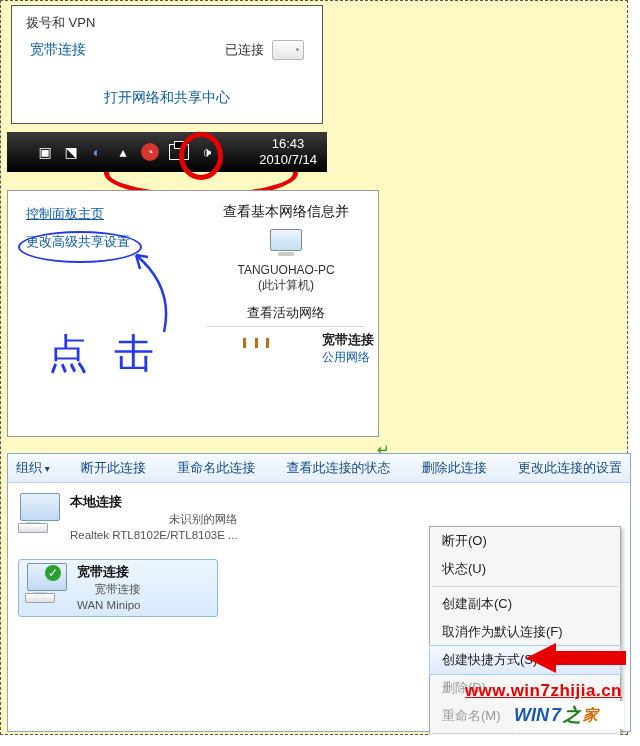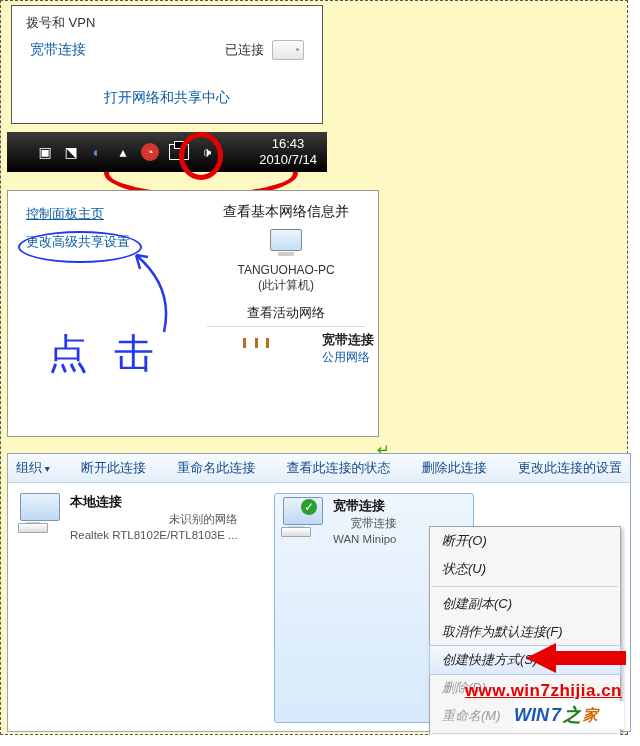--- a/index.html
+++ b/index.html
@@ -53,33 +53,33 @@
   .conn-block { display:flex; align-items:center; justify-content:center; gap:8px; }
   .conn-txt { text-align:left; font-size:12px; }
   .conn-txt b { font-weight:bold; font-size:13px; color:#222; }
   .conn-txt a { color:#0b5aa5; text-decoration:none; }
 
   
   .panel3 { width:622px; border:1px solid #8ea8c7; background:#fff; margin-top:16px; font-size:12.5px; position:relative; }
   .toolbar { background:linear-gradient(#f7fbff,#e4eefa); border-bottom:1px solid #c4d4e8; padding:5px 8px; display:flex; gap:22px; color:#154b8a; font-size:13px;justify-content:space-between; }
   .toolbar span { cursor:pointer; }
   .toolbar .arr:after { content:" ▾"; font-size:10px; }
-  .p3-body { display:flex; padding:10px 0 8px 10px; gap:16px; position:relative; min-height:230px; }
+  .p3-body { display:flex; padding:10px 0 8px 10px; gap:16px; position:relative; min-height:230px;flex-direction:column; }
   .net-item { display:flex; gap:6px; width:240px; }
   .net-ico { width:46px; height:38px; flex:none; position:relative; }
   .monitor2 { width:38px; height:26px; border:1px solid #7a95b3; background:linear-gradient(#e8f2fd,#bfd9f3); border-radius:2px; margin-left:2px; }
   .monstand { width:14px; height:4px; background:#c8d3e0; margin:1px auto 0 8px; }
   .cable { position:absolute; bottom:-2px; left:0; width:28px; height:8px; border:1px solid #9aa6b5; background:linear-gradient(#fff,#ddd); border-radius:1px; }
   .net-txt b { color:#111; font-size:13px; }
   .net-txt div { color:#555; font-size:11.5px; line-height:1.4;text-align:right; }
   .net-item.selected { background:linear-gradient(#eef6fe,#d7e9fb); border:1px solid #8db8e6; border-radius:3px; padding:3px 6px; width:186px; }
   .check { position:absolute; left:20px; top:2px; width:16px; height:16px; background:#2aa12f; border-radius:50%; color:#fff; font-size:12px; text-align:center; line-height:16px; }
 
   .ctx-menu { position:absolute; left:421px; top:43px; width:190px; background:#f6f6f6; border:1px solid #a8a8a8; box-shadow:2px 2px 4px rgba(0,0,0,.25); font-size:13px; }
-  .ctx-menu .mi { padding:5px 12px; color:#222; cursor:pointer;font-style:italic; }
+  .ctx-menu .mi { padding:5px 12px; color:#222; cursor:pointer; }
   .ctx-menu .mi.highlight { background:linear-gradient(#f4f8fe,#dfeafd); border:1px solid #aecdf5; margin:-1px; }
   .ctx-menu .sep { border-top:1px solid #d4d4d4; margin:3px 2px; }
   .ctx-menu .mi.dim { color:#999; }
 
   .watermark { position:absolute; right:8px; bottom:30px; font-weight:bold; color:#e60000; font-size:17px; text-decoration:underline; letter-spacing:.5px; }
   .win7logo { position:absolute; right:6px; bottom:2px; width:110px; height:28px; font-weight:bold; font-style:italic; font-size:18px; color:#1759b5; display:flex; align-items:center; gap:2px; background:#fff; }
   .win7logo .seven { color:#1759b5; }
   .win7logo .z { color:#1a7d1a; }
   .win7logo .jia { color:#d46a00; font-size:15px; }
   .redarrow { position:absolute; right:4px; top:150px; }

